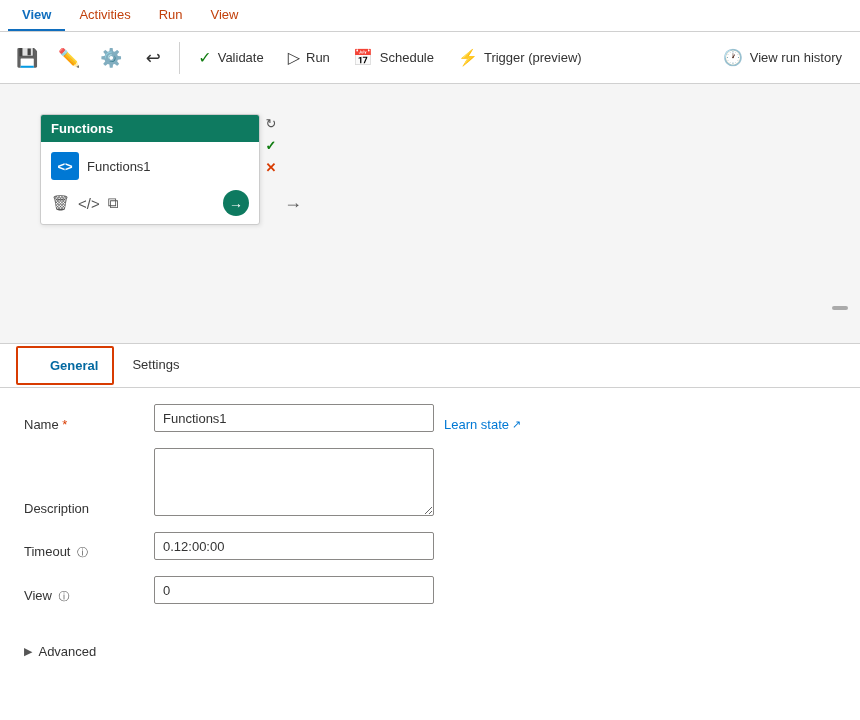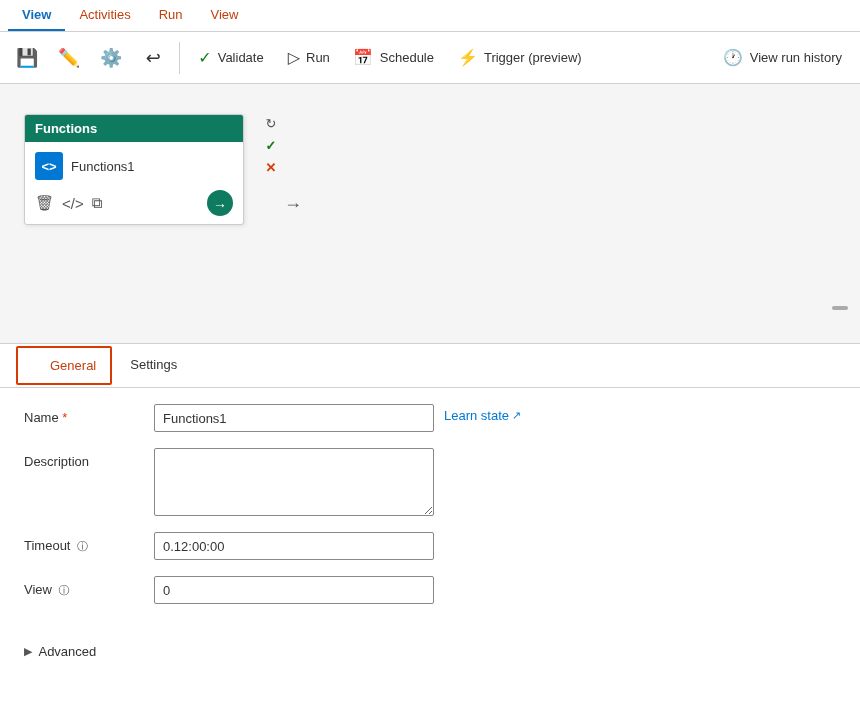--- a/index.html
+++ b/index.html
@@ -82,21 +82,21 @@
       background: #f5f5f5;
       height: 260px;
       position: relative;
       border-bottom: 1px solid #d0d0d0;
     }
 
     
     .functions-card {
       position: absolute;
       top: 30px;
-      left: 24px;
+      left: 40px;
       width: 220px;
       border: 1px solid #ccc;
       border-radius: 3px;
       background: #fff;
       box-shadow: 1px 1px 4px rgba(0,0,0,0.1);
     }
     .functions-card-header {
       background: #0e7a60;
       color: #fff;
       padding: 6px 10px;
@@ -212,34 +212,34 @@
     }
     .section-tab {
       padding: 10px 14px;
       cursor: pointer;
       font-size: 13px;
       color: #333;
       border-bottom: 2px solid transparent;
       margin-right: 4px;
     }
     .section-tab.active {
-      color: #c2410c;
+      color: #0369a1;
       border-bottom: 2px solid #d83b01;
-      font-weight: 400;
+      font-weight: 700;
       padding-left: 32px;
     }
     .section-tab.active { border: 2px solid #d83b01; border-radius: 2px; }
 
     
     .form-area {
       padding: 16px 24px;
     }
     .form-row {
       display: flex;
-      align-items: flex-start;
+      align-items: flex-end;
       margin-bottom: 16px;
     }
     .form-label {
       width: 130px;
       font-size: 13px;
       color: #333;
       padding-top: 6px;
       flex-shrink: 0;
     }
     .form-label .required { color: #d83b01; }

